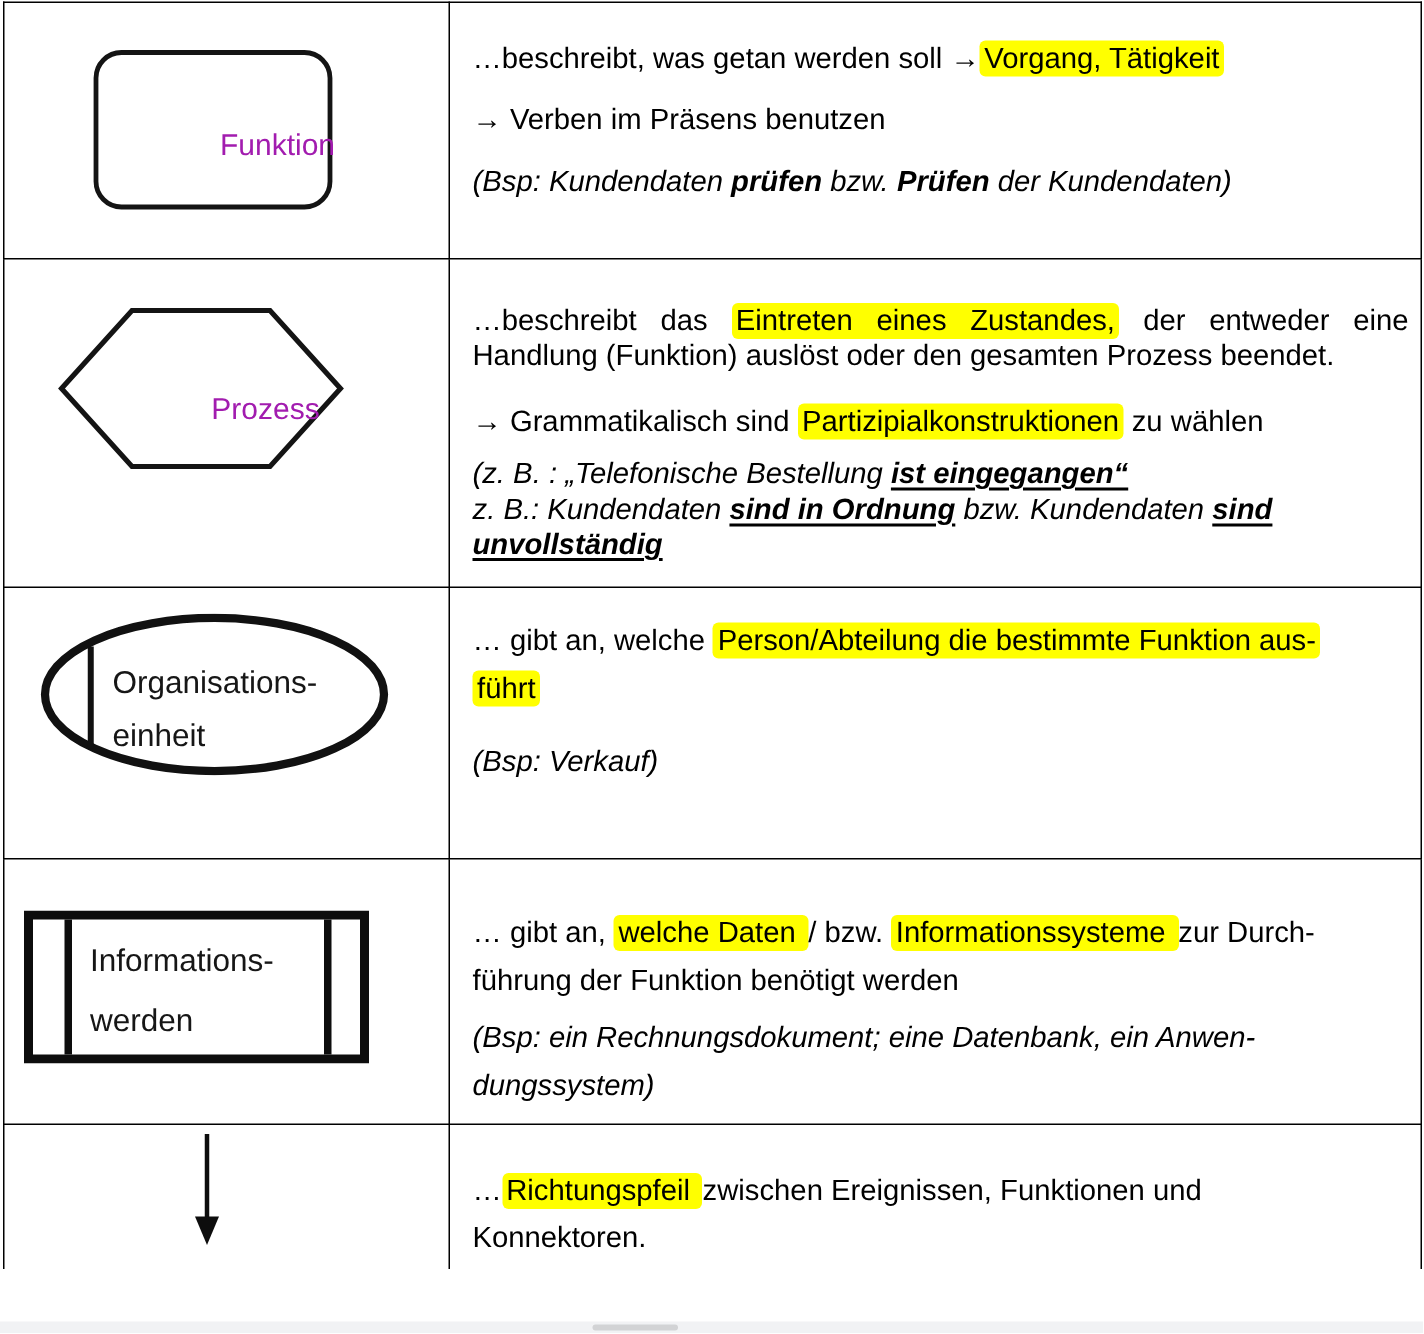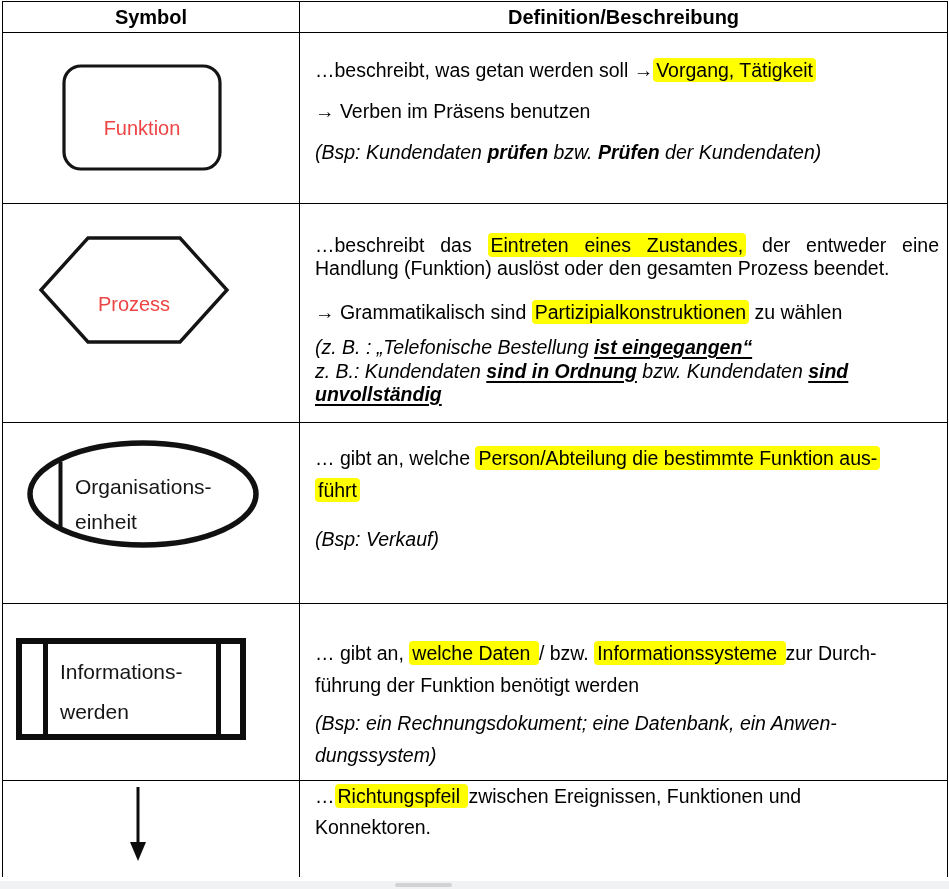--- a/index.html
+++ b/index.html
@@ -11,29 +11,29 @@
   tr.cut td{border-bottom:0;}
   td.sym-cell{position:relative;vertical-align:top;}
   td.def-cell{vertical-align:top;padding:0 8px 0 15px;font-size:19.5px;}
   .r1 td{height:170px}.r2 td{height:218px}.r3 td{height:180px}.r4 td{height:176px}.r5 td{height:96px}
   .para{line-height:1.25;margin:0;}
   .r1 .p0{margin-top:25px}.r1 .p1{margin-top:17px}.r1 .p2{margin-top:16px}
   .r2 .p0{margin-top:30px;text-align:justify;line-height:1.2}
   .r2 .p1{margin-top:19px}.r2 .p2{margin-top:12px;line-height:1.2}
   .r3 .p0{margin-top:20px;line-height:1.64}.r3 .p1{margin-top:20px}
   .r4 .p0{margin-top:34px;line-height:1.62}.r4 .p1{margin-top:7px;line-height:1.62}
-  .r5 .p0{line-height:1.6}
+  .r5 .p0{margin-top:29px;line-height:1.6}
   .hl{background:var(--hl,#ffff00);border-radius:4px;padding:1px 3px;
       box-decoration-break:clone;-webkit-box-decoration-break:clone;}
   .b{font-weight:bold}.i{font-style:italic}
   .u{text-decoration:underline;text-decoration-thickness:2px;text-underline-offset:3px;}
   .sym{position:absolute;}
   .sym svg{position:absolute;left:0;top:0;}
   .sym-label-center{position:absolute;left:0;top:0;width:100%;height:100%;
-      display:flex;align-items:center;justify-content:center;font-size:20px;color:#ef4444;}
+      display:flex;align-items:center;justify-content:center;font-size:20px;color:#a21caf;padding-left:43px;}
   .sym-funktion{left:59px;top:31px;width:160px;height:107px;}
   .sym-funktion .sym-label-center{transform:translateY(11px);}
   .sym-ereignis{left:35px;top:31px;width:192px;height:110px;}
   .sym-ereignis .sym-label-center{transform:translateY(14px);}
   .sym-org{left:23px;top:17px;width:234px;height:108px;text-decoration:underline;}
   .label-block{position:absolute;font-size:21px;color:#161616;}
   .sym-org .label-block{left:49px;top:29px;line-height:35px;}
   .sym-info{left:13px;top:34px;width:230px;height:102px;}
   .sym-info .label-block{left:44px;top:14px;line-height:40px;}
   .sym-arrow{left:120px;top:4px;width:30px;height:80px;}
@@ -43,24 +43,20 @@
 </head>
 <body>
 
 <div class="page">
   <table class="symtable">
     <colgroup>
         <col style="width:297px">
         <col style="width:648px">
       </colgroup>
     <tbody>
-        <tr>
-      <th>Symbol</th>
-      <th>Definition/Beschreibung</th>
-    </tr>
 
     <tr class="r1">
       <td class="sym-cell">
         <div class="sym sym-funktion">
           <svg width="160" height="107" viewBox="0 0 160 107">
             <rect x="2" y="2" width="156" height="103" rx="17" ry="17" fill="#fff" stroke="#141414" stroke-width="3.2"></rect>
           </svg>
           <div class="sym-label-center">Funktion</div>
         </div>
       </td>

